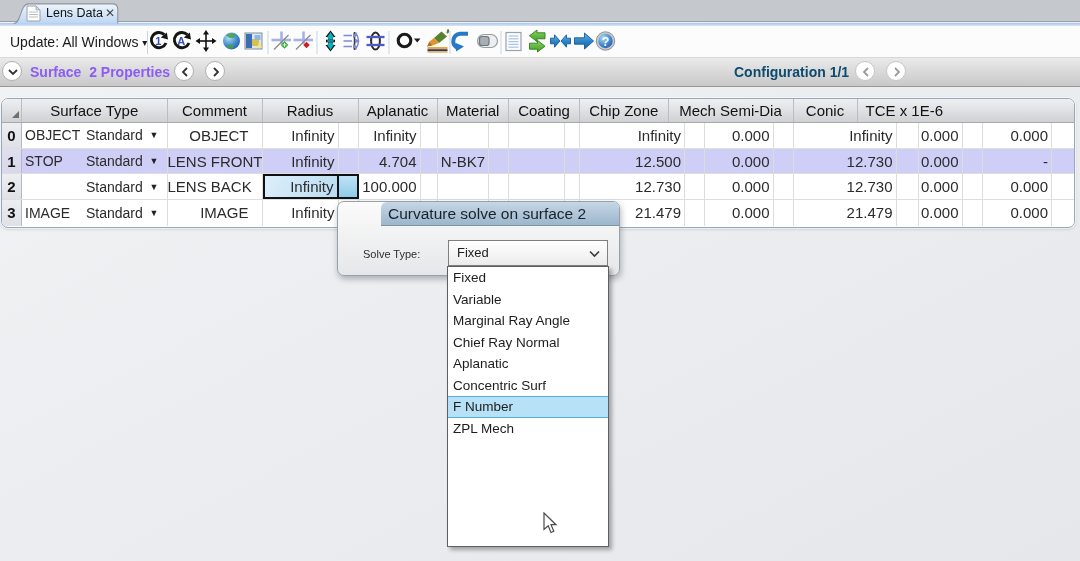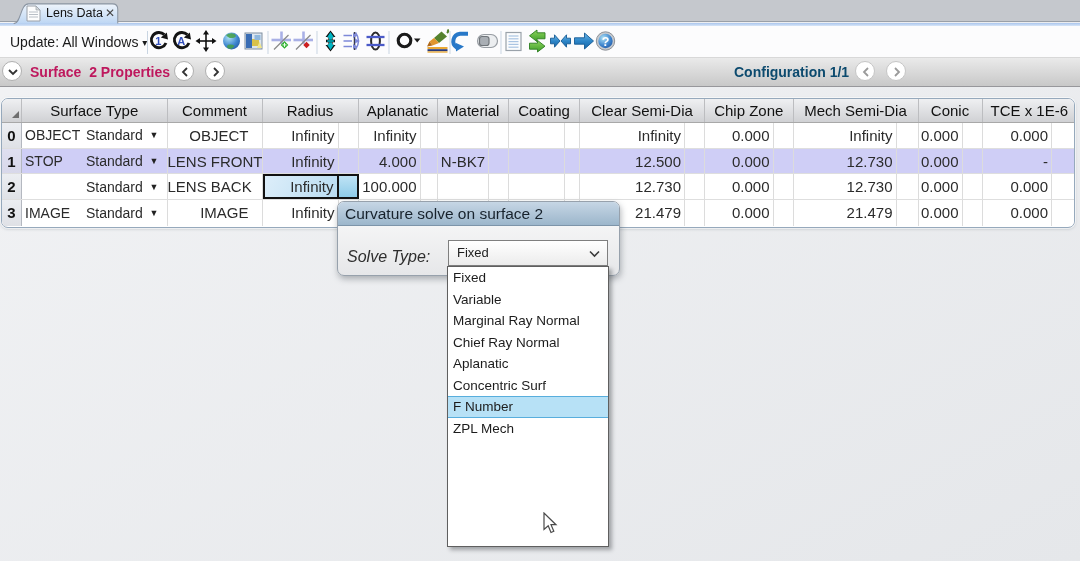--- a/index.html
+++ b/index.html
@@ -13,21 +13,21 @@
 #tab { position:absolute; left:6px; top:3px; width:122px; height:21px; }
 #tabtxt { position:absolute; left:46px; top:6px; font-size:12.5px; color:#111; }
 #tabx { position:absolute; left:105px; top:6px; font-size:12px; color:#444; }
 #toolbar { position:absolute; left:0; top:26px; width:1080px; height:31px; background:#fcfcfd; }
 #updtxt { position:absolute; left:10px; top:34px; font-size:14px; color:#1a1a1a; }
 #propbar { position:absolute; left:0; top:57px; width:1080px; height:30px;
   background:linear-gradient(#eaeaea,#c8c8c8); border-top:1px solid #d8d8d8; border-bottom:1px solid #97979b; }
 .circ { position:absolute; width:20px; height:20px; border-radius:50%; background:#fff;
   border:1px solid #b0b0b0; top:61px; text-align:center; }
 .circ svg { position:absolute; left:4px; top:4px; }
-#ptxt1 { position:absolute; left:30px; top:64px; font-size:14px; font-weight:bold; color:#be185d; }
+#ptxt1 { position:absolute; left:30px; top:64px; font-size:14px; font-weight:bold; color:#8b5cf6; }
 #ptxt2 { position:absolute; left:734px; top:64px; font-size:14px; font-weight:bold; color:#0c4a6e; }
 
 #tbl { position:absolute; left:1px; top:98px; width:1074px; height:130px;
   border:1.5px solid #96a9bc; border-radius:7px; background:#fff; overflow:hidden;
   box-shadow:0 0 0 1px rgba(255,255,255,.65), 0 1px 3px rgba(90,105,120,.35); }
 .hrow { display:flex; height:24px; background:linear-gradient(#eff0f2,#d0d1d4);
   border-bottom:1px solid #a8a8a8; font-weight:normal; font-size:15px; color:#111; }
 .hc { border-right:1px solid #bcbdc0; text-align:center; line-height:24px; flex:none; }
 .drow { display:flex; height:25.7px; border-bottom:1px solid #dedede; font-size:15px; color:#2b2b2b; background:#fff; }
 .drow.hl { background:#cfcef6; }
@@ -41,24 +41,24 @@
 .dc:nth-child(7) .solve { width:15px; }
 .dc:nth-child(10) .solve { width:22px; }
 .dc:nth-child(12) .solve { width:25px; }
 .st { padding-left:3px; font-size:14px; }
 .stlbl { width:61px; }
 .sttxt { }
 .stdd { margin-left:auto; margin-right:8px; font-size:9px; color:#222; }
 
 #popup { position:absolute; left:337px; top:201px; width:283px; height:75px; border-radius:7px;
   background:linear-gradient(#fbfbfb,#e6e7e9); border:1px solid #97a1ac;
-  box-shadow:1px 3px 6px rgba(70,78,86,.4); }
+  box-shadow:1px 3px 6px rgba(70,78,86,.4);padding-left:43px; }
 #ptitle { height:24px; border-radius:6px 6px 0 0; background:linear-gradient(#c6d6e5,#9cb6cb);
   border-bottom:1px solid #7d94a9; font-size:15.5px; color:#17222c; line-height:24px; padding-left:7px; }
-#solvetype { position:absolute; left:9px; top:46px; font-size:16px; color:#2e2e2e;font-style:italic; }
+#solvetype { position:absolute; left:25px; top:46px; font-size:11px; color:#2e2e2e; }
 #sel { position:absolute; left:110px; top:38px; width:160px; height:26px;
   background:linear-gradient(#ffffff,#ececec); border:1px solid #7f7f7f; font-size:13px;
   color:#1e1e1e; line-height:24px; padding-left:8px; }
 #list { position:absolute; left:447px; top:266px; width:162px; height:281px; background:#fff;
   border:1px solid #5f5f5f; box-shadow:3px 3px 4px rgba(70,75,80,.45); font-size:13.5px; color:#1c1c1c; }
 .li { height:21.5px; line-height:21.5px; padding-left:5px; }
 .li.sel { background:#b7e1f6; border-top:1px solid #58aedd; border-bottom:1px solid #58aedd; height:21.5px; line-height:19.5px; }
 </style>
 </head>
 <body>
@@ -262,21 +262,20 @@
         <svg style="position:absolute;left:10px;bottom:4px" width="8" height="7">
           <polygon points="7,0 7,7 0,7" fill="#6e6e6e"></polygon>
         </svg>
       </div>
     <div class="hc" style="width:145.5px">Surface Type</div>
     <div class="hc" style="width:95px">Comment</div>
     <div class="hc" style="width:96px">Radius</div>
     <div class="hc" style="width:79px">Aplanatic</div>
     <div class="hc" style="width:71.5px">Material</div>
     <div class="hc" style="width:71px">Coating</div>
-    <div class="hc" style="width:125px">Clear Semi-Dia</div>
     <div class="hc" style="width:88.5px">Chip Zone</div>
     <div class="hc" style="width:125px">Mech Semi-Dia</div>
     <div class="hc" style="width:64px">Conic</div>
     <div class="hc" style="width:93.5px; border-right:none">TCE x 1E-6</div>
   </div>
   <div class="drow">
     <div class="dc num">0</div>
     <div class="dc st" style="width:145.5px">
         <span class="stlbl">OBJECT</span>
         <span class="sttxt">Standard</span>
@@ -330,21 +329,21 @@
         <span class="stdd">▼</span>
       </div>
     <div class="dc" style="width:95px">
         <div class="val" style="padding-right:13px">LENS FRONT</div>
       </div>
     <div class="dc" style="width:96px">
         <div class="val">Infinity</div>
         <div class="solve"></div>
       </div>
     <div class="dc" style="width:79px">
-        <div class="val">4.000</div>
+        <div class="val">4.704</div>
         <div class="solve"></div>
       </div>
     <div class="dc" style="width:71.5px">
         <div class="val">N-BK7</div>
         <div class="solve"></div>
       </div>
     <div class="dc" style="width:71px">
         <div class="val"></div>
         <div class="solve"></div>
       </div>
@@ -467,21 +466,21 @@
 <div id="popup">
   <div id="ptitle">Curvature solve on surface 2</div>
   <div id="solvetype">Solve Type:</div>
   <div id="sel">Fixed<svg style="position:absolute;right:7px;top:9px" width="11" height="8" viewBox="0 0 11 8">
         <path d="M1,1.5 L5.5,6 L10,1.5" fill="none" stroke="#3a3a3a" stroke-width="1.6"></path>
       </svg></div>
 </div>
 <div id="list">
   <div class="li">Fixed</div>
   <div class="li">Variable</div>
-  <div class="li">Marginal Ray Normal</div>
+  <div class="li">Marginal Ray Angle</div>
   <div class="li">Chief Ray Normal</div>
   <div class="li">Aplanatic</div>
   <div class="li">Concentric Surf</div>
   <div class="li sel">F Number</div>
   <div class="li">ZPL Mech</div>
 </div>
 <svg style="position:absolute;left:543px;top:512px" width="16" height="23" viewBox="0 0 16 23">
   <path d="M1,1 L1,17.5 L5.2,13.7 L8,20.5 L10.8,19.3 L8,12.7 L13,12.7 Z" fill="#fff" stroke="#4a4a4a" stroke-width="1.2"></path>
 </svg>
 

